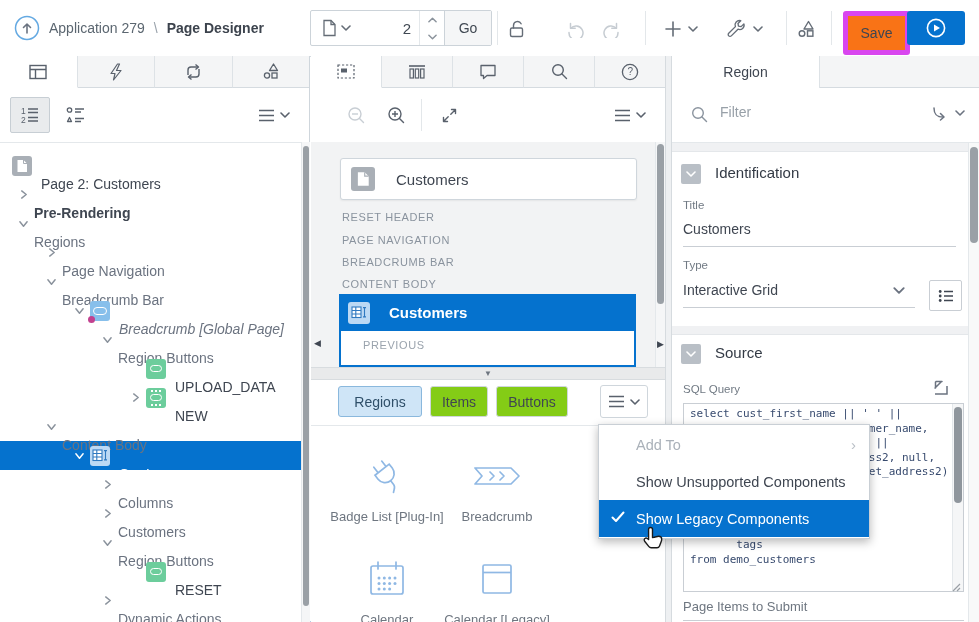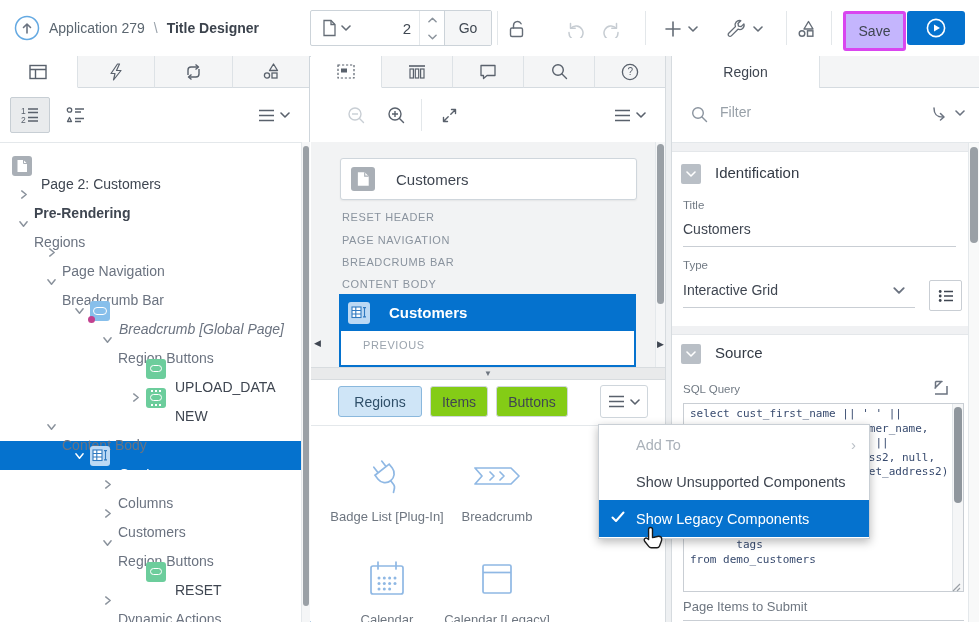--- a/index.html
+++ b/index.html
@@ -20,22 +20,22 @@
            border:1px solid #ccd3d9;border-radius:2px;background:#fff;box-sizing:border-box;}
   .pagesel .seg{display:flex;align-items:center;justify-content:center;color:#646c76;}
   .pagesel .docbtn{width:50px;gap:4px;}
   .pagesel input{width:48px;border:0;outline:0;font:15px "Liberation Sans",sans-serif;color:#404852;text-align:right;padding-right:8px;}
   .spin{width:24px;display:flex;flex-direction:column;border-left:1px solid #e4e8eb;}
   .spin .sb{flex:1;display:flex;align-items:center;justify-content:center;color:#8b939c;}
   .gobtn{width:46px;background:#f5f6f7;border-left:1px solid #ccd3d9;display:flex;align-items:center;justify-content:center;font-size:14px;color:#404852;cursor:pointer;}
   .hicon{position:absolute;top:16px;width:26px;height:26px;display:flex;align-items:center;justify-content:center;color:#656d77;}
   .hicon.dis{color:#c6ccd2;}
   .hsep{position:absolute;top:11px;width:1px;height:34px;background:#e3e7ea;}
-  .savebtn{position:absolute;left:843px;top:11px;width:57px;height:34px;border:3px solid #d946ef;border-radius:3px;
-           background:#c4b5fd;display:flex;align-items:center;justify-content:center;font-size:14px;color:#3f4651;cursor:pointer;}
+  .savebtn{position:absolute;left:843px;top:11px;width:57px;height:34px;border:5px solid #d946ef;border-radius:3px;
+           background:#f97316;display:flex;align-items:center;justify-content:center;font-size:14px;color:#3f4651;cursor:pointer;}
   .runbtn{position:absolute;left:907px;top:11px;width:58px;height:34px;border-radius:3px;background:#0572CE;
           display:flex;align-items:center;justify-content:center;cursor:pointer;}
 
   
   .lpanel{position:absolute;top:56px;left:0;width:310px;bottom:0;border-right:1px solid #cfd6dc;background:#fff;box-sizing:border-box;}
   .mpanel{position:absolute;top:56px;left:311px;width:354px;bottom:0;background:#fff;}
   .gutter{position:absolute;top:56px;left:665px;width:7px;bottom:0;background:#eef0f2;border-left:1px solid #d6dbdf;border-right:1px solid #d6dbdf;box-sizing:border-box;}
   .rpanel{position:absolute;top:56px;left:672px;width:307px;bottom:0;background:#fff;}
 
   
@@ -144,21 +144,21 @@
   <div class="header">
     <div class="brand">
       <span>
         <svg width="26" height="26" viewBox="0 0 26 26">
             <circle cx="13" cy="13" r="11.5" fill="#fff" stroke="#64a9e2" stroke-width="1.5"></circle>
             <path d="M13 18V9M9.5 12.5 13 9l3.5 3.5" stroke="#6b7380" stroke-width="1.6" fill="none" stroke-linecap="round" stroke-linejoin="round"></path>
           </svg>
       </span>
       <span class="app">Application 279</span>
       <span class="sep">\</span>
-      <span class="pd">Title Designer</span>
+      <span class="pd">Page Designer</span>
     </div>
 
     <div class="pagesel">
       <div class="seg docbtn">
         <svg width="15" height="18" viewBox="0 0 15 18">
             <path d="M2 1.5h7l4 4v11H2z" fill="none" stroke="#646c76" stroke-width="1.3"></path>
             <path d="M9 1.5v4h4" fill="none" stroke="#646c76" stroke-width="1.3"></path>
           </svg>
         <svg class="cv" width="10" height="6" viewBox="0 0 10 6">
             <polyline points="1,1 5,5 9,1"></polyline>

